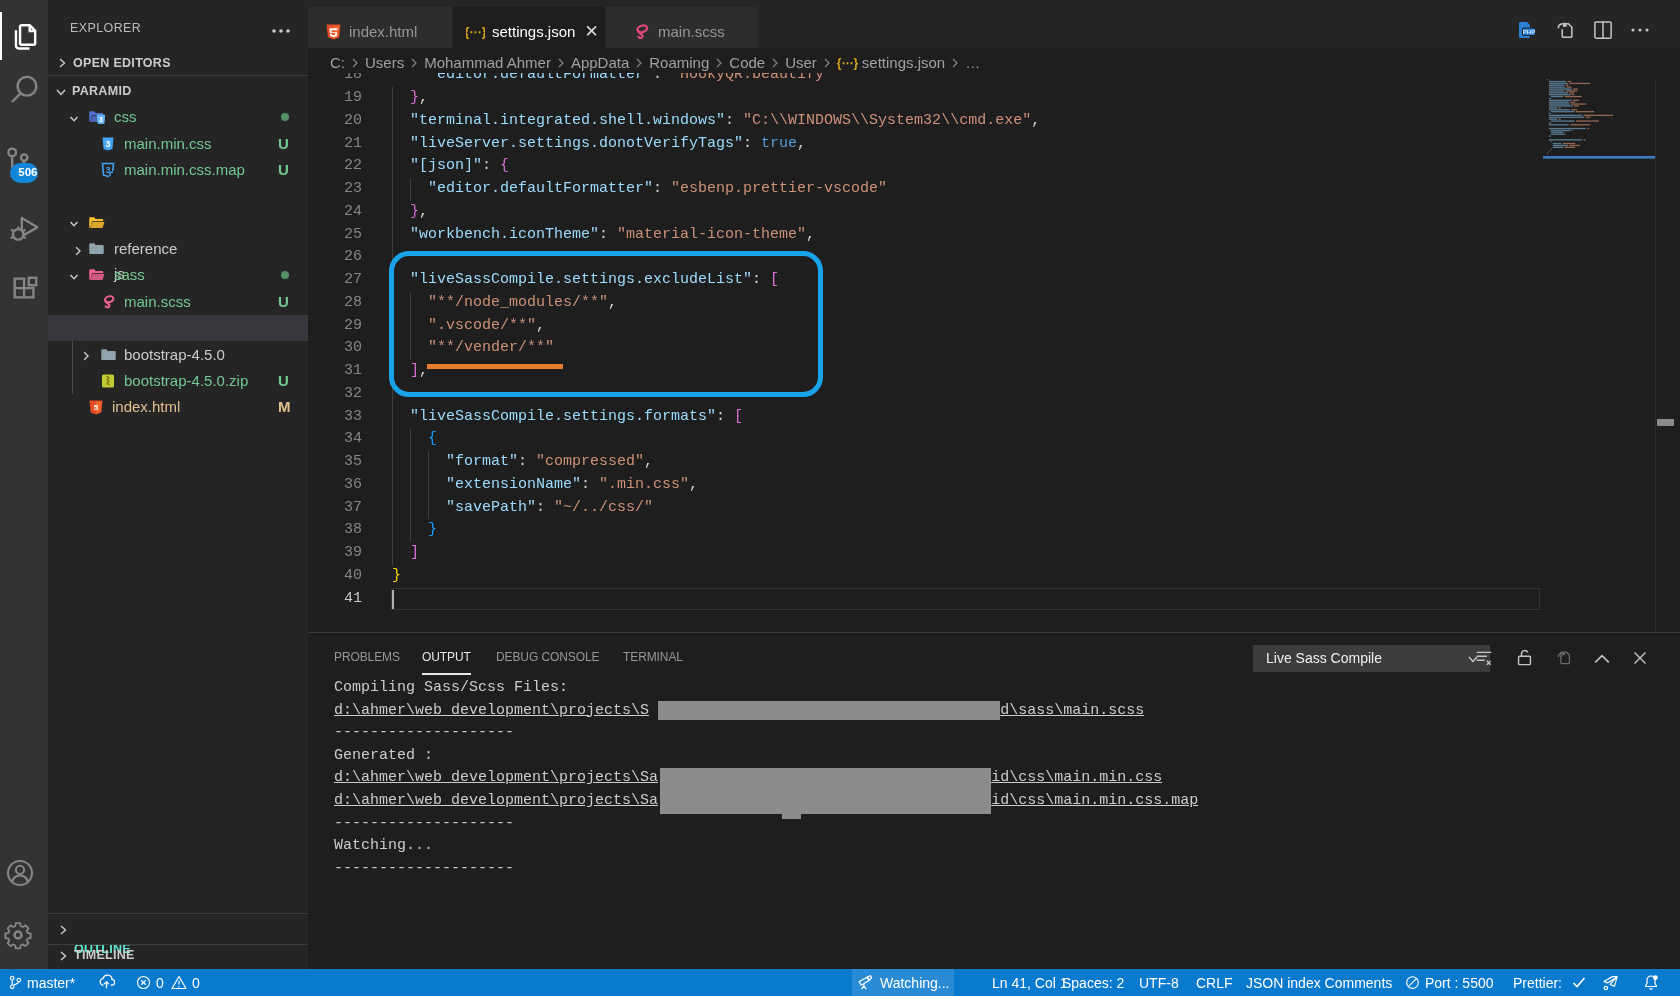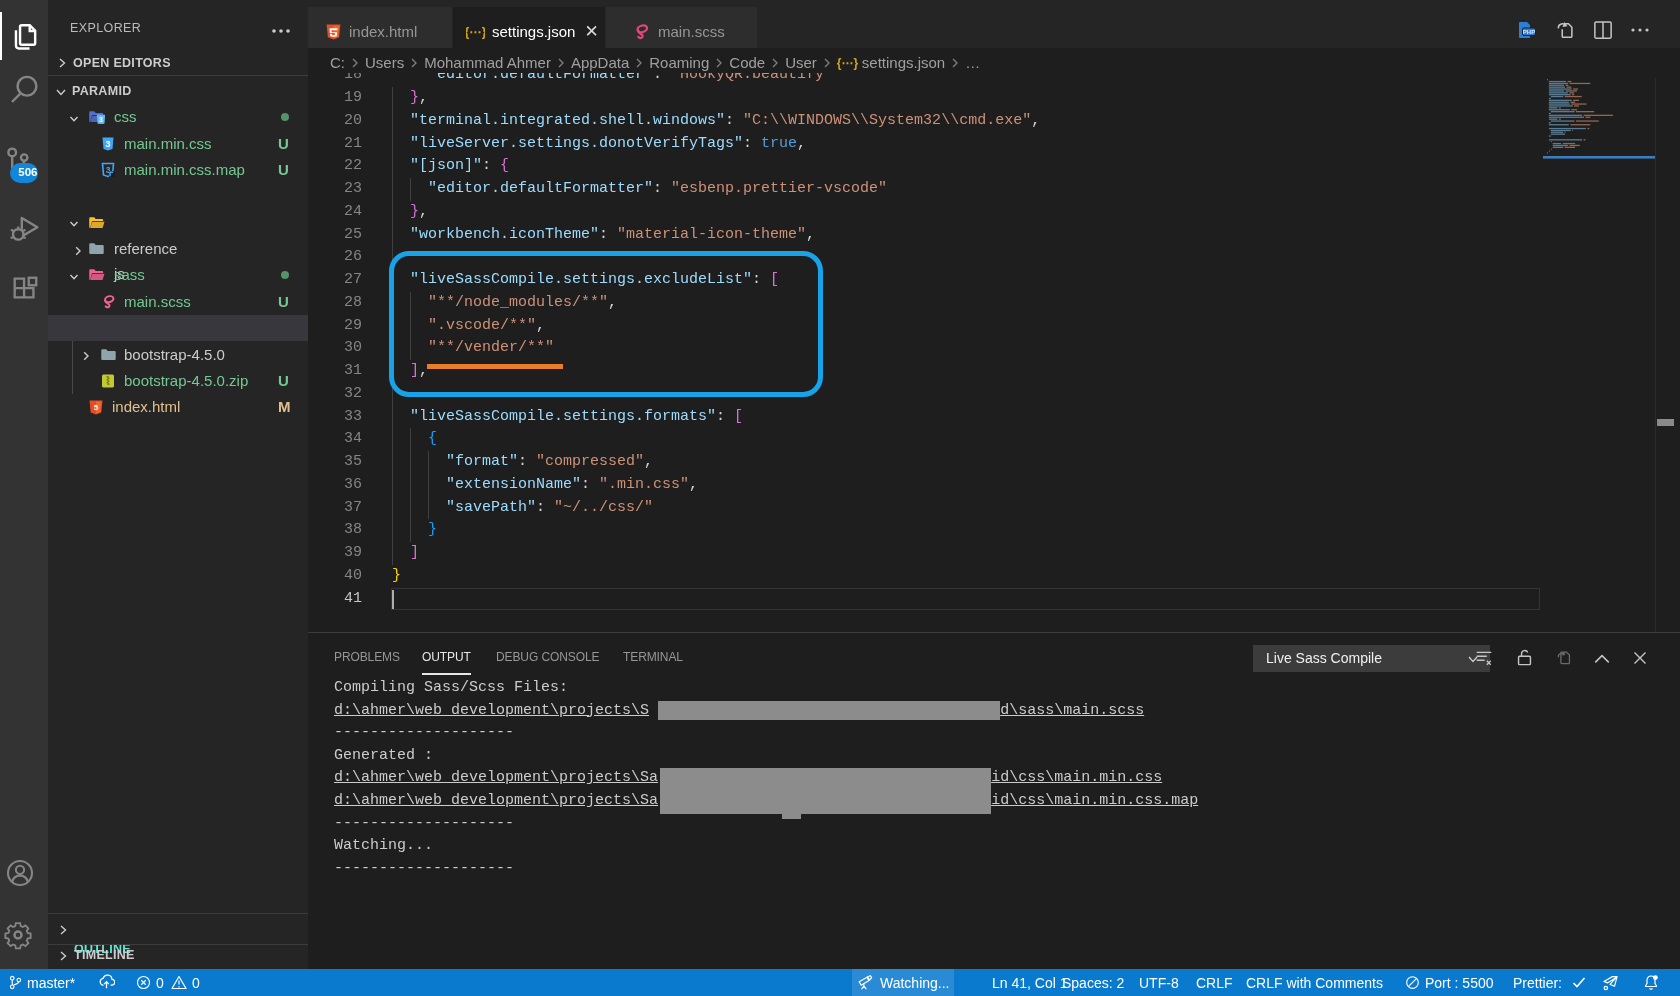--- a/index.html
+++ b/index.html
@@ -471,21 +471,21 @@
 <div class="abs" style="left:852px;top:0;width:102px;height:27px;background:rgba(255,255,255,0.13);"></div>
 <svg class="abs" style="left:857px;top:6px" width="16" height="16" viewBox="0 0 16 16">
 <path d="M2.2 6.8 10 2.2l2 3.4-7.8 4.6z" fill="none" stroke="#fff" stroke-width="1.2"></path>
 <path d="M10.6 1.8l2.8-1 1.2 2-2 2.2zM6.9 9.3v1.9M6.9 11.2l-2.4 3M6.9 11.2l2.4 3" fill="none" stroke="#fff" stroke-width="1.2"></path>
 </svg>
 <div class="abs sbit" style="left:880px;top:0;">Watching...</div>
 <div class="abs sbit" style="left:992px;top:0;">Ln 41, Col 1</div>
 <div class="abs sbit" style="left:1062px;top:0;">Spaces: 2</div>
 <div class="abs sbit" style="left:1139px;top:0;">UTF-8</div>
 <div class="abs sbit" style="left:1196px;top:0;">CRLF</div>
-<div class="abs sbit" style="left:1246px;top:0;">CRLF with Comments</div>
+<div class="abs sbit" style="left:1246px;top:0;">JSON index Comments</div>
 <svg class="abs" style="left:1405px;top:6px" width="15" height="15" viewBox="0 0 16 16">
 <circle cx="8" cy="8" r="6.2" fill="none" stroke="#fff" stroke-width="1.2"></circle>
 <path d="M3.8 12.2 12.2 3.8" stroke="#fff" stroke-width="1.2"></path>
 </svg>
 <div class="abs sbit" style="left:1425px;top:0;">Port : 5500</div>
 <div class="abs sbit" style="left:1513px;top:0;">Prettier:</div>
 <svg class="abs" style="left:1572px;top:7px" width="14" height="13" viewBox="0 0 14 13">
       <path d="M1.5 7 5 10.5 12.5 2" fill="none" stroke="#fff" stroke-width="1.6"></path>
     </svg>
 <svg class="abs" style="left:1602px;top:6px" width="17" height="16" viewBox="0 0 16 15">

